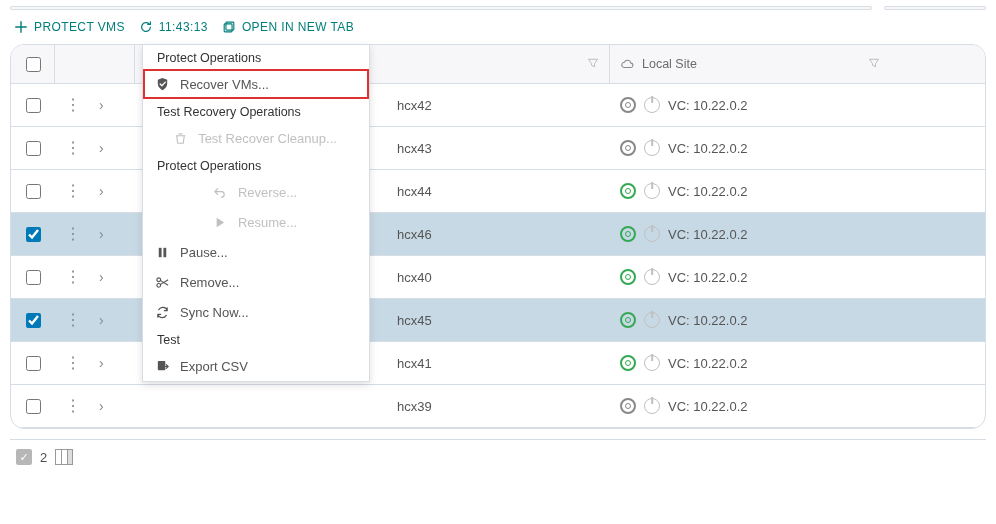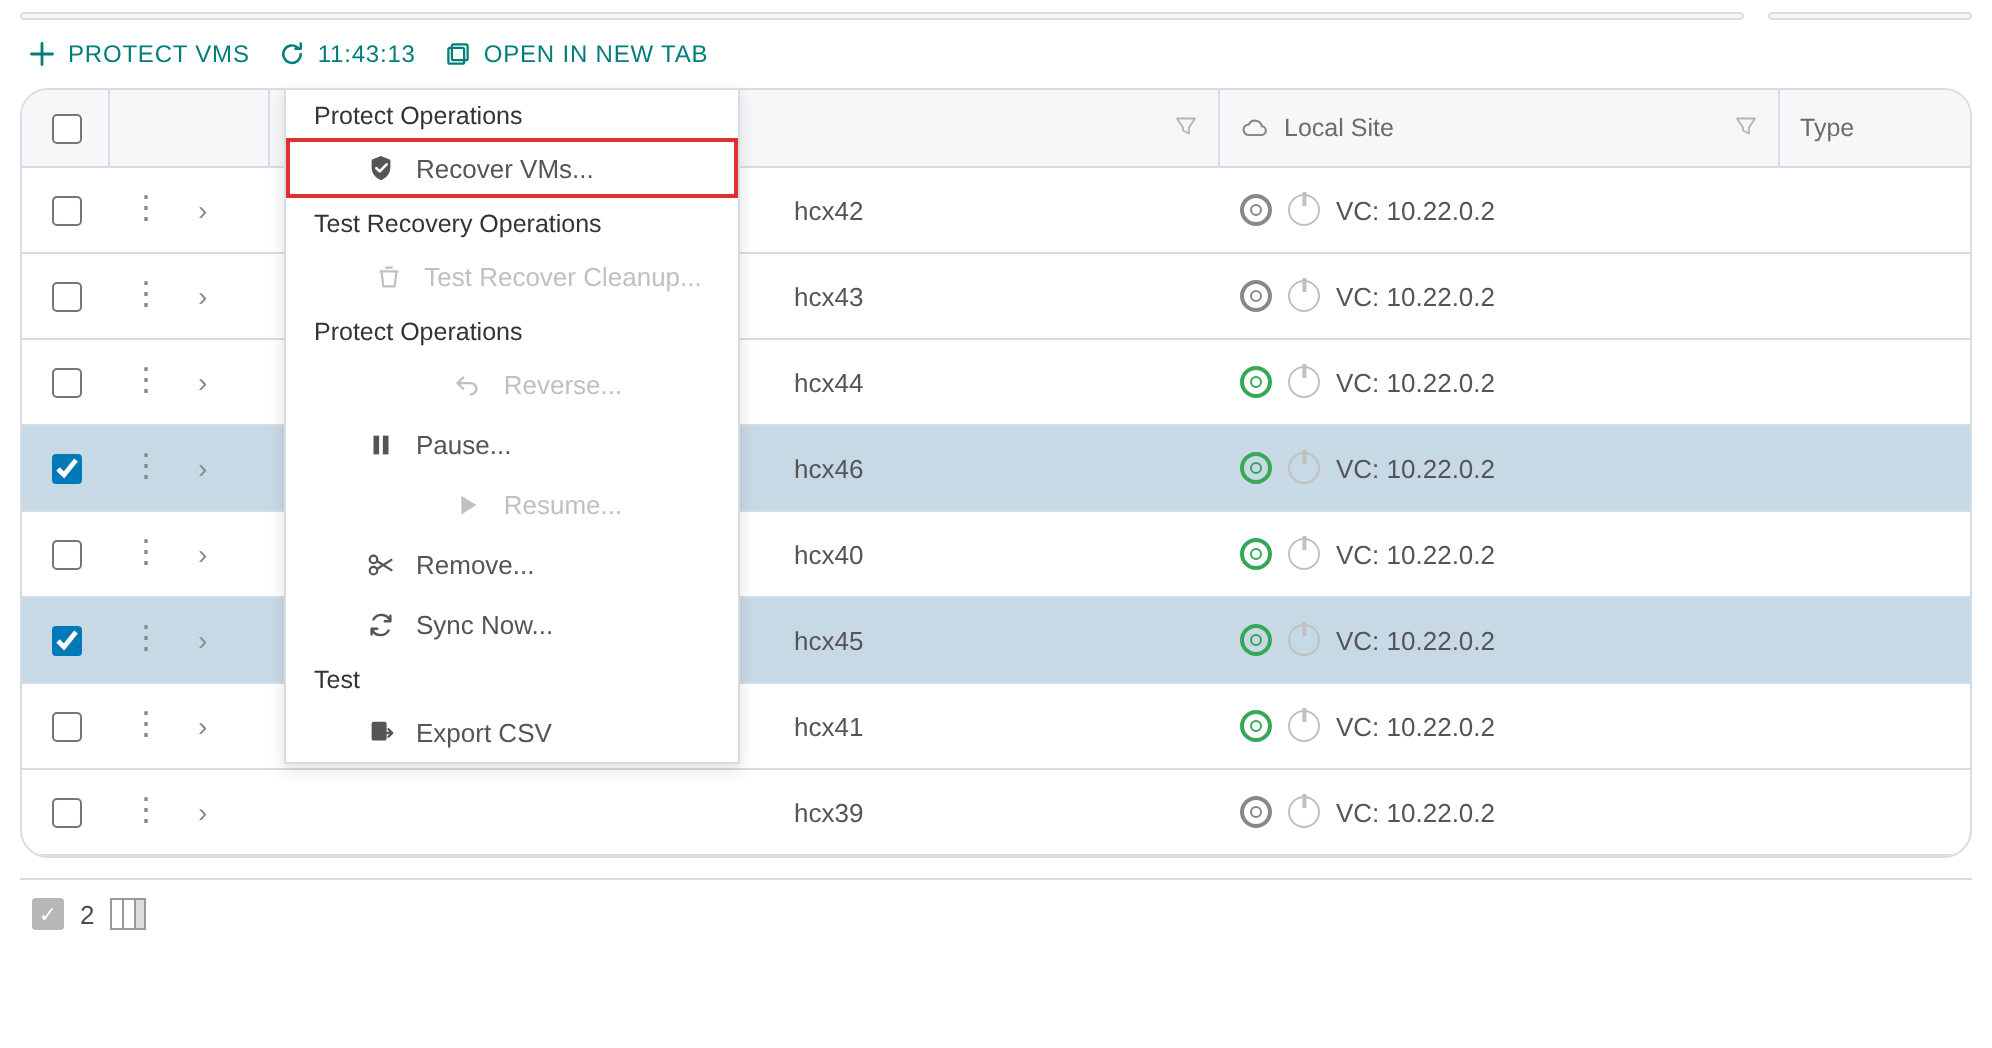--- a/index.html
+++ b/index.html
@@ -67,21 +67,21 @@
   
   .gfoot{display:flex;align-items:center;gap:8px;height:34px;padding:0 6px;border-top:1px solid var(--border);margin-top:10px;}
   .foot-check{width:16px;height:16px;background:#b7b7b7;border-radius:2px;display:flex;align-items:center;justify-content:center;color:#fff;font-size:11px;}
   .foot-cols{width:16px;height:14px;border:1px solid #999;display:flex;}
   .foot-cols span{flex:1;border-right:1px solid #999;}
   .foot-cols span:last-child{border-right:none;background:#ddd;}
 
   
   .dropdown{position:absolute;left:132px;top:0;width:226px;background:#fff;border:1px solid var(--border);box-shadow:0 3px 8px rgba(0,0,0,.12);z-index:30;}
   .dd-sec{padding:6px 0 4px 14px;font-size:12.5px;color:#333;}
-  .dd-item{display:flex;align-items:center;gap:10px;padding:7px 14px 7px 39px;font-size:13px;color:#555;cursor:pointer;}
+  .dd-item{display:flex;align-items:center;gap:10px;padding:7px 14px 7px 11px;font-size:13px;color:#555;cursor:pointer;}
   .dd-item.disabled{color:#c0c0c0;cursor:default;justify-content:center;}
   .dd-item.highlight{outline:2.5px solid var(--highlight);outline-offset:-2px;}
   .dd-ico{width:16px;height:16px;display:inline-flex;align-items:center;justify-content:center;}
   .dd-ico svg{width:15px;height:15px;}
 
   .wrap-rel{position:relative;}
 </style>
 </head>
 <body>
 
@@ -146,23 +146,20 @@
                 <path d="M5 12a3 3 0 0 1 0-6 4 4 0 0 1 7.5 1A2.5 2.5 0 0 1 12 12z" stroke="#888" stroke-width="1.2" fill="none"></path>
               </svg>
           </span>
           <span>Local Site</span>
           <span class="filter-y">
             <svg width="12" height="12" viewBox="0 0 16 16">
                 <path d="M2 3h12L10 9v4l-4-2V9z" stroke="#b4b4b4" stroke-width="1.2" fill="none" stroke-linejoin="round"></path>
               </svg>
           </span>
         </div>
-        <div class="colh htype">
-          <span>Type</span>
-        </div>
       </div>
 
       <div class="gbody" id="gbody">
           <div class="row">
             <div class="cell cchk">
               <input type="checkbox" style="">
             </div>
             <div class="cell cact">
               <span class="dots">⋮</span>
               <span class="chev">›</span>
@@ -340,36 +337,36 @@
 
       <div class="dd-sec">Protect Operations</div>
       <div class="dd-item disabled">
         <span class="dd-ico">
           <svg viewBox="0 0 16 16">
               <path d="M6 4L3 7l3 3M3 7h7a3 3 0 0 1 0 6" stroke="#c0c0c0" stroke-width="1.3" fill="none" stroke-linecap="round" stroke-linejoin="round"></path>
             </svg>
         </span>
         <span>Reverse...</span>
       </div>
+      <div class="dd-item disabled">
+        <span class="dd-ico">
+          <svg viewBox="0 0 16 16">
+              <path d="M5 3l8 5-8 5z" fill="#c0c0c0"></path>
+            </svg>
+        </span>
+        <span>Resume...</span>
+      </div>
       <div class="dd-item">
         <span class="dd-ico">
           <svg viewBox="0 0 16 16">
               <rect x="4" y="3" width="3" height="10" fill="#555"></rect>
               <rect x="9" y="3" width="3" height="10" fill="#555"></rect>
             </svg>
         </span>
         <span>Pause...</span>
-      </div>
-      <div class="dd-item disabled">
-        <span class="dd-ico">
-          <svg viewBox="0 0 16 16">
-              <path d="M5 3l8 5-8 5z" fill="#c0c0c0"></path>
-            </svg>
-        </span>
-        <span>Resume...</span>
       </div>
       <div class="dd-item">
         <span class="dd-ico">
           <svg viewBox="0 0 16 16">
               <circle cx="4" cy="5" r="2" stroke="#555" stroke-width="1.2" fill="none"></circle>
               <circle cx="4" cy="11" r="2" stroke="#555" stroke-width="1.2" fill="none"></circle>
               <path d="M6 6l8 5M6 10l8-5" stroke="#555" stroke-width="1.2"></path>
             </svg>
         </span>
         <span>Remove...</span>

